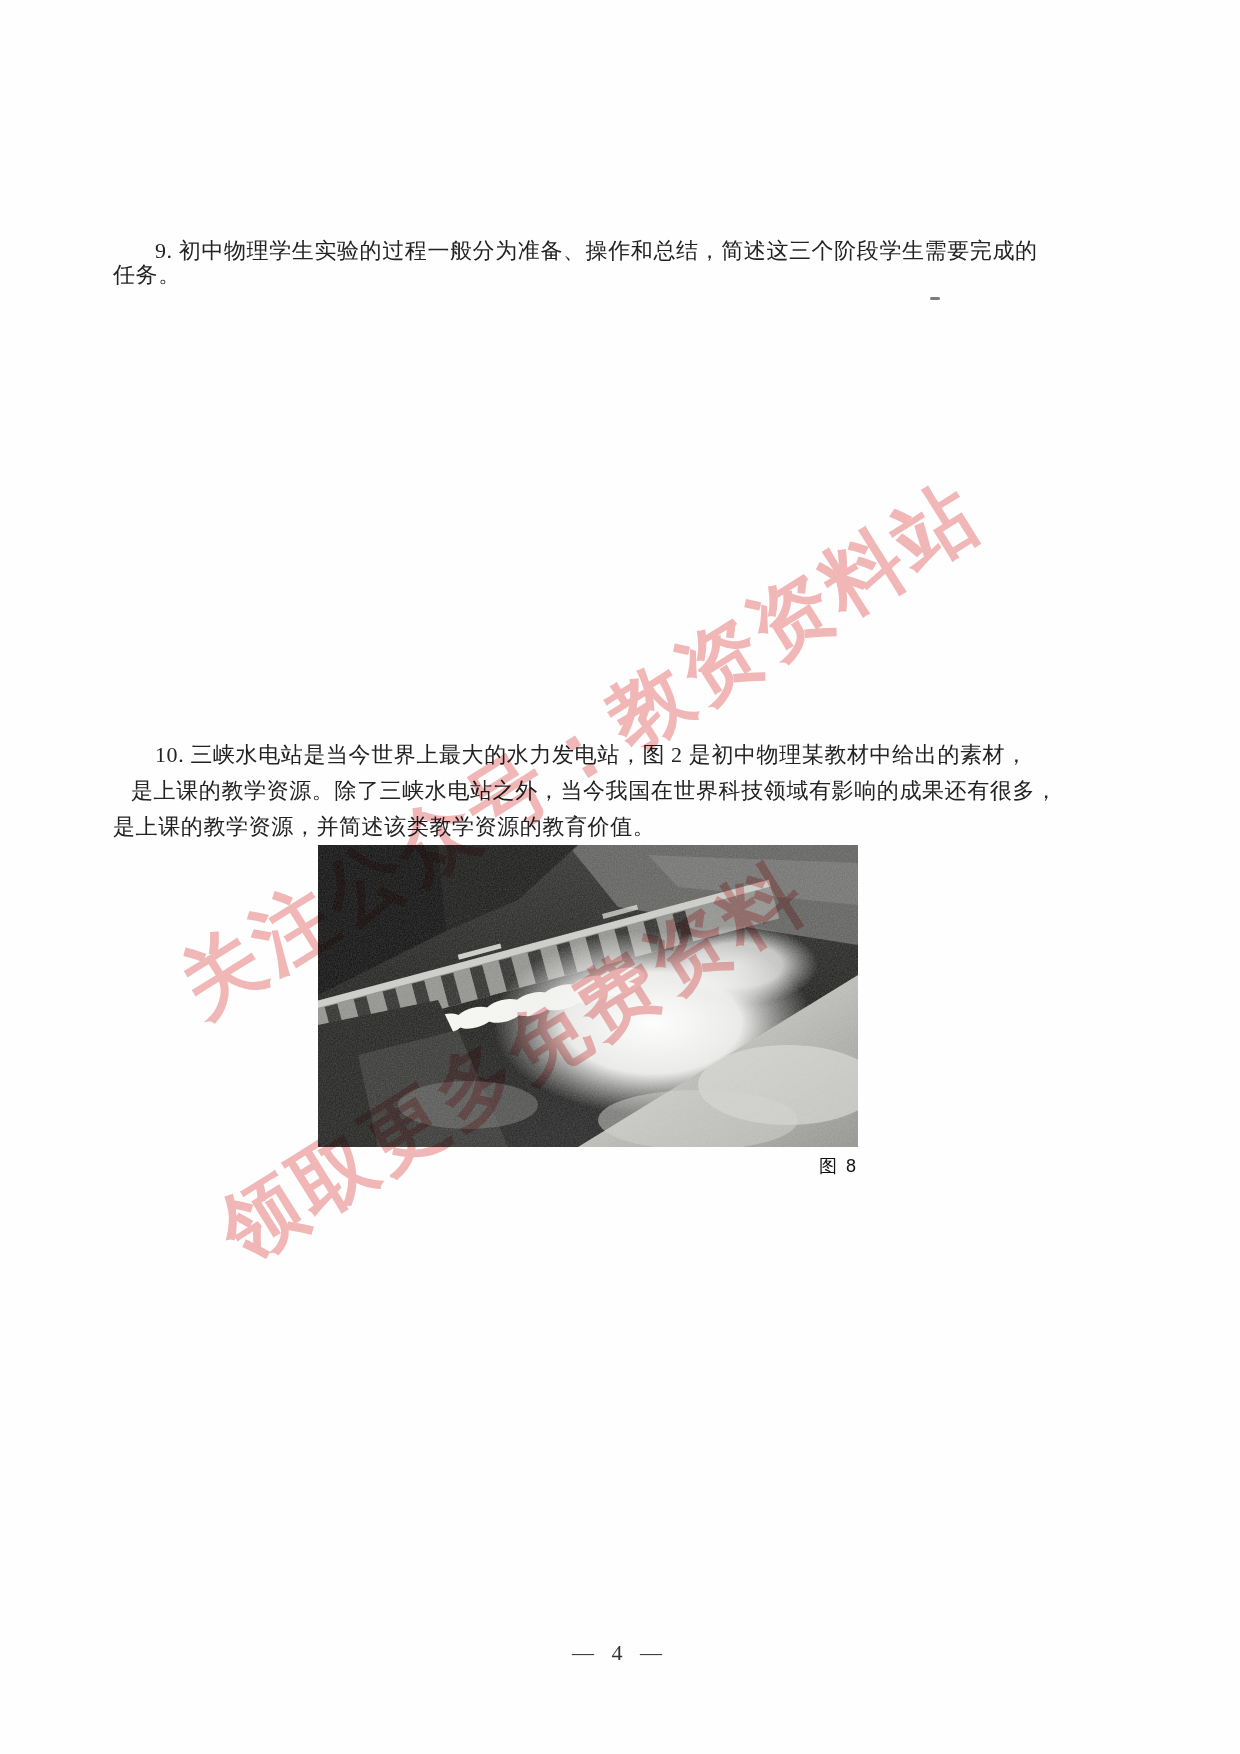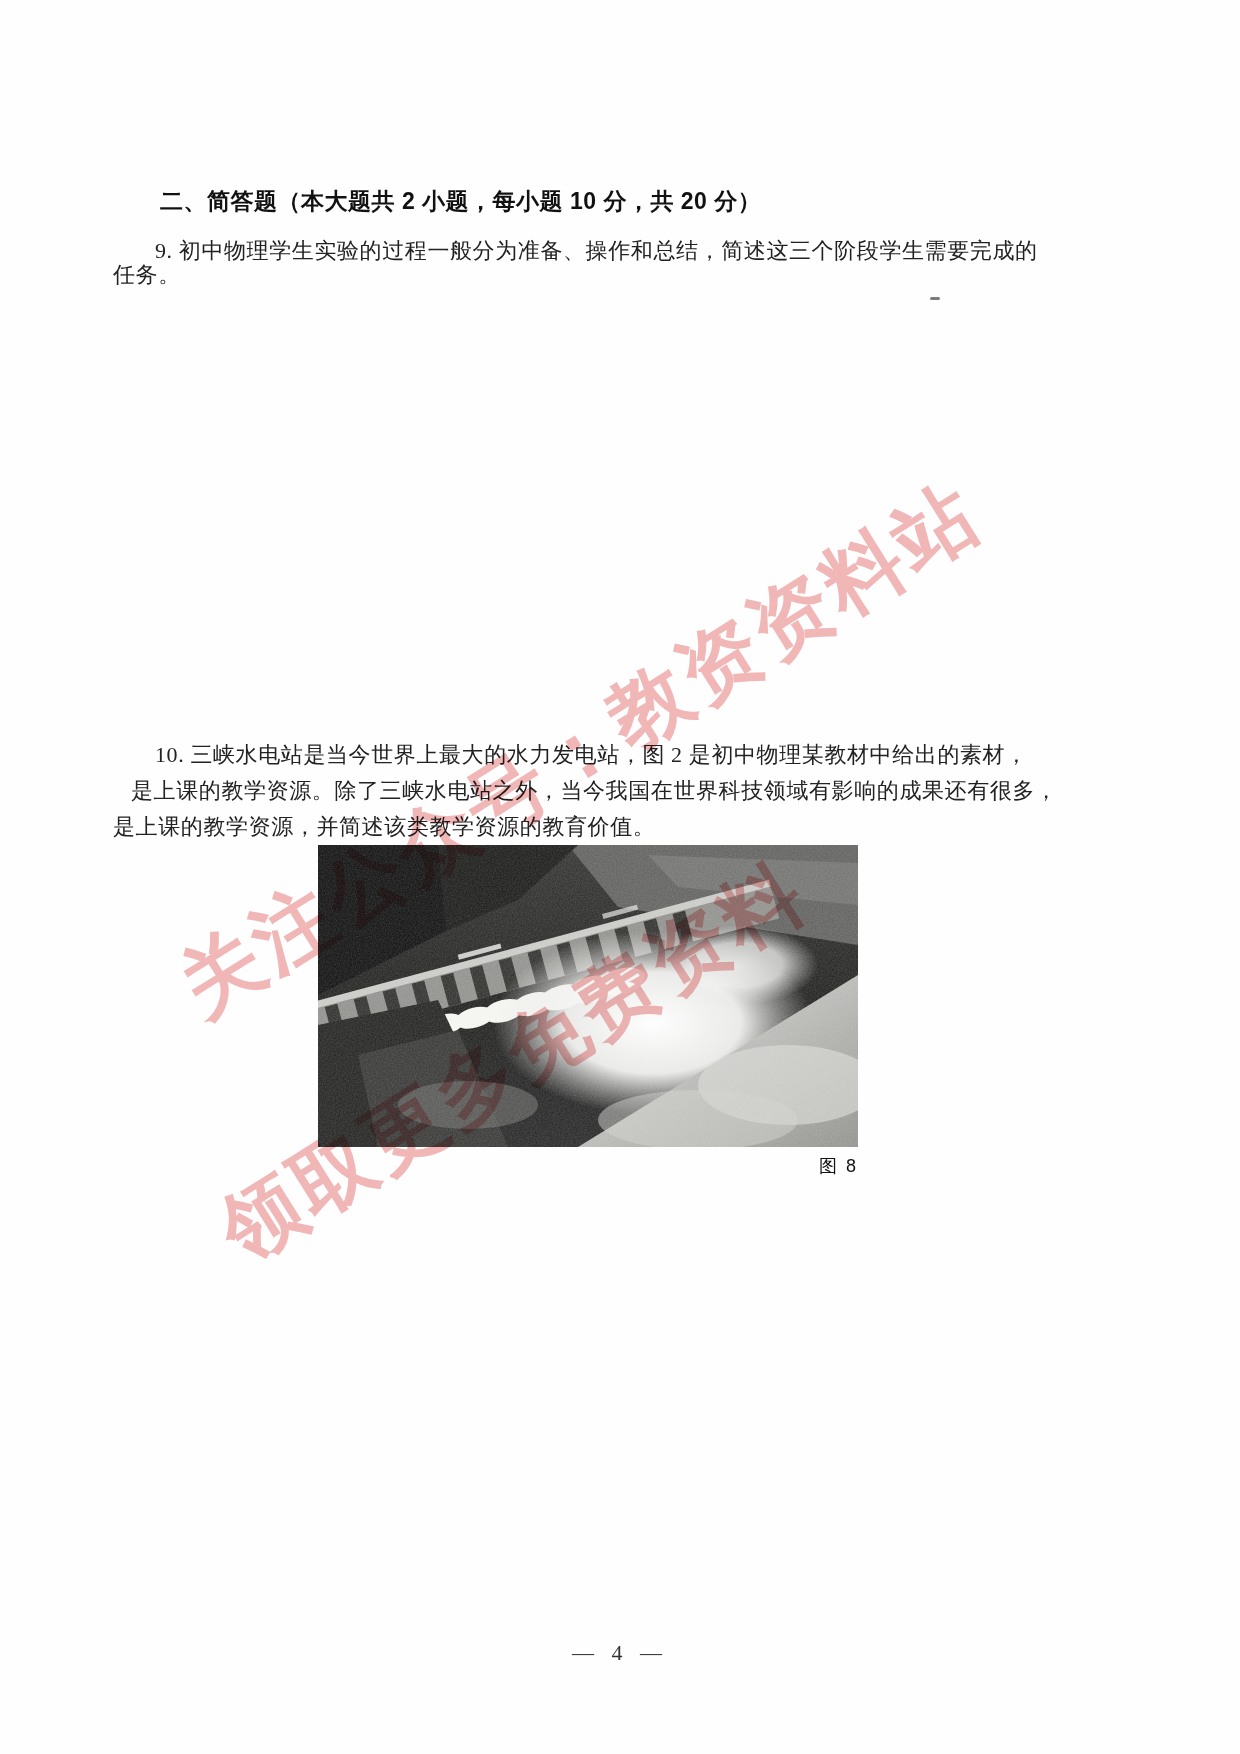--- a/index.html
+++ b/index.html
@@ -72,21 +72,20 @@
     white-space:nowrap;
   }
   #wm1{left:160px;top:950px;}
   #wm2{left:200px;top:1195px;}
 </style>
 </head>
 <body>
 
 <div class="page">
 
-  <div class="abs section-header" style="left:160px;top:186px;">二、简答题（本大题共 2 小题，每小题 10 分，共 20 分）</div>
 
   <div>
     <div class="abs body-line" style="left:155px;top:236px;">9. 初中物理学生实验的过程一般分为准备、操作和总结，简述这三个阶段学生需要完成的</div>
     <div class="abs body-line" style="left:113px;top:260px;">任务。</div>
   </div>
 
   <div class="scan-artifact"></div>
 
   <div>
     <div class="abs body-line" style="left:155px;top:740px;">10. 三峡水电站是当今世界上最大的水力发电站，图 2 是初中物理某教材中给出的素材，</div>

